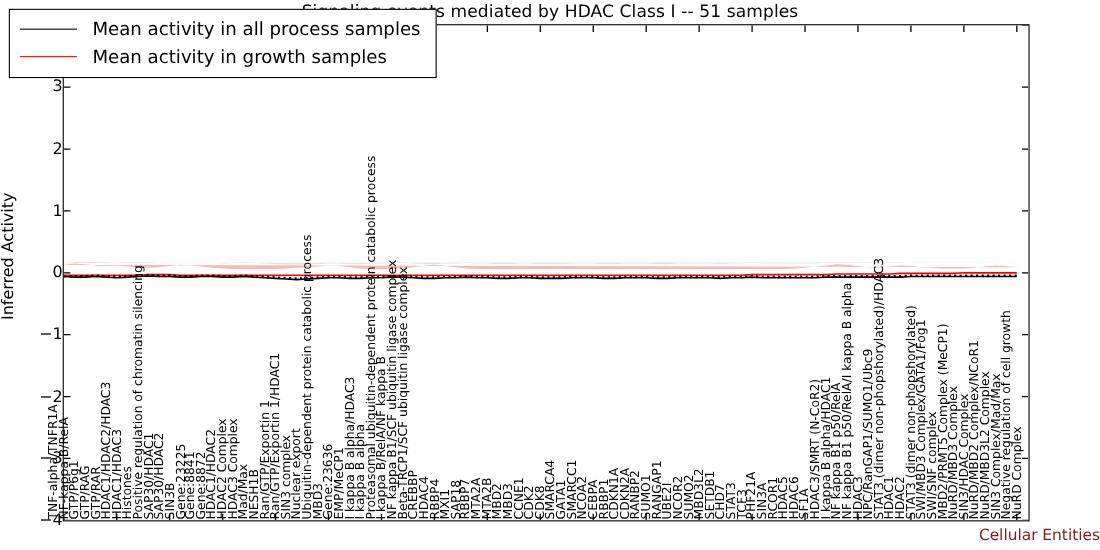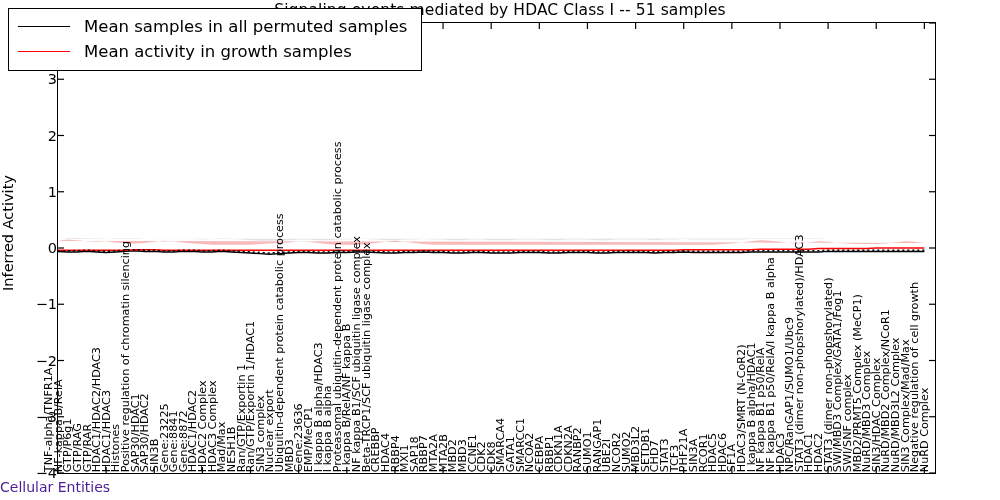--- a/index.html
+++ b/index.html
@@ -11,22 +11,22 @@
          font-size:15.5px;color:#000;letter-spacing:.1px;}
 
   #plotframe{position:absolute;left:57px;top:22px;width:879px;height:452px;
              border:1.2px solid #000;box-sizing:border-box;background:#fff;overflow:hidden;}
 
   .ytick-lbl{position:absolute;right:943px;text-align:right;width:46px;
              font-size:14.5px;color:#000;transform:translateY(-50%);}
 
   #ylabel{position:absolute;left:-222px;top:225px;width:460px;text-align:center;
           font-size:14.5px;color:#000;transform:rotate(-90deg);}
-  #xlabel{position:absolute;left:0;top:479px;width:1000px;text-align:left;
-          font-size:14px;color:#4c1d95;}
+  #xlabel{position:absolute;left:0;top:479px;width:1000px;text-align:right;
+          font-size:14px;color:#7f1d1d;}
 
   #legendbox{position:absolute;left:8px;top:8px;background:#fff;
              border:1.2px solid #000;padding:5px 14px 6px 9px;z-index:40;}
   .legrow{display:flex;align-items:center;height:25px;}
   .legline{display:inline-block;width:52px;height:0;margin-right:14px;}
   .legtxt{font-size:16.5px;color:#000;white-space:nowrap;}
 
   #xlabels{position:absolute;left:57px;top:22px;width:879px;height:452px;
            pointer-events:none;z-index:30;}
   .xlab{position:absolute;bottom:2px;transform-origin:left bottom;
@@ -220,21 +220,21 @@
       <div class="xlab" style="left: 834.495px;">NuRD/MBD2 Complex/NCoR1</div>
       <div class="xlab" style="left: 844.121px;">NuRD/MBD3L2 Complex</div>
       <div class="xlab" style="left: 853.747px;">SIN3 Complex/Mad/Max</div>
       <div class="xlab" style="left: 863.374px;">Negative regulation of cell growth</div>
       <div class="xlab" style="left: 873px;">NuRD Complex</div>
     </div>
 
   <div id="legendbox">
     <div class="legrow">
       <span class="legline" id="legline0" style="border-top: 1.6px solid rgb(0, 0, 0);"></span>
-      <span class="legtxt">Mean samples in all permuted samples</span>
+      <span class="legtxt">Mean activity in all process samples</span>
     </div>
     <div class="legrow">
       <span class="legline" id="legline1" style="border-top: 1.6px solid rgb(255, 0, 0);"></span>
       <span class="legtxt">Mean activity in growth samples</span>
     </div>
   </div>
 
 </div>
 
 </body></html>

